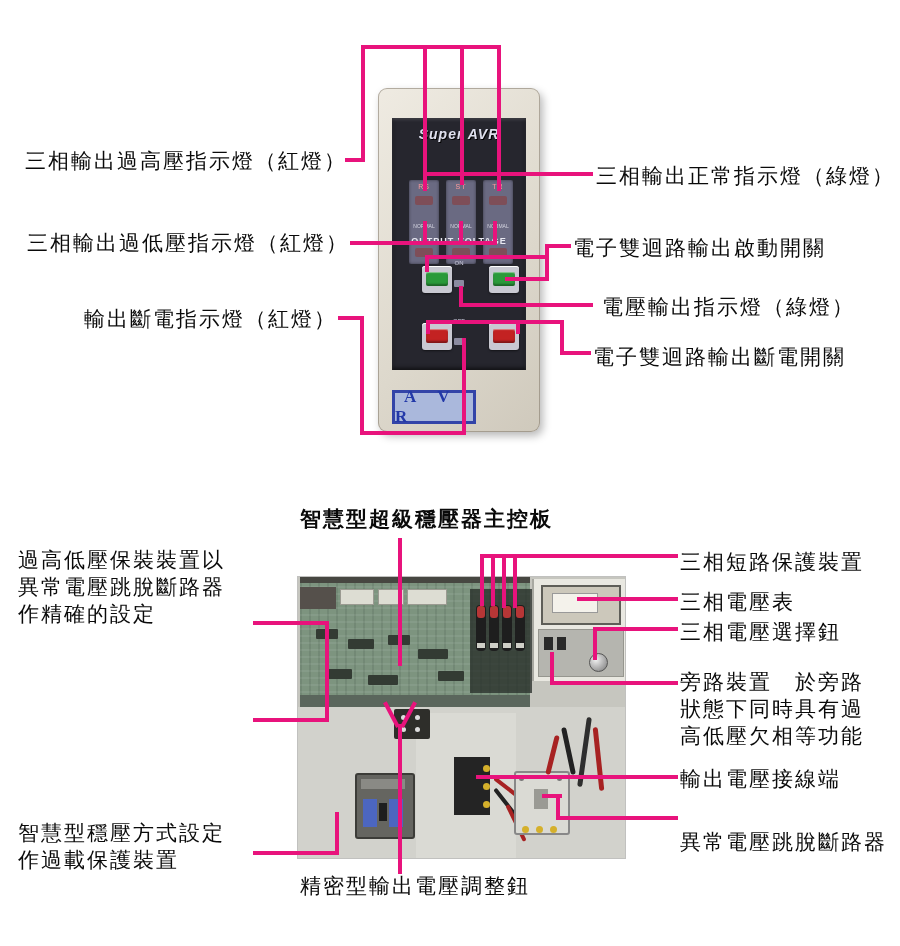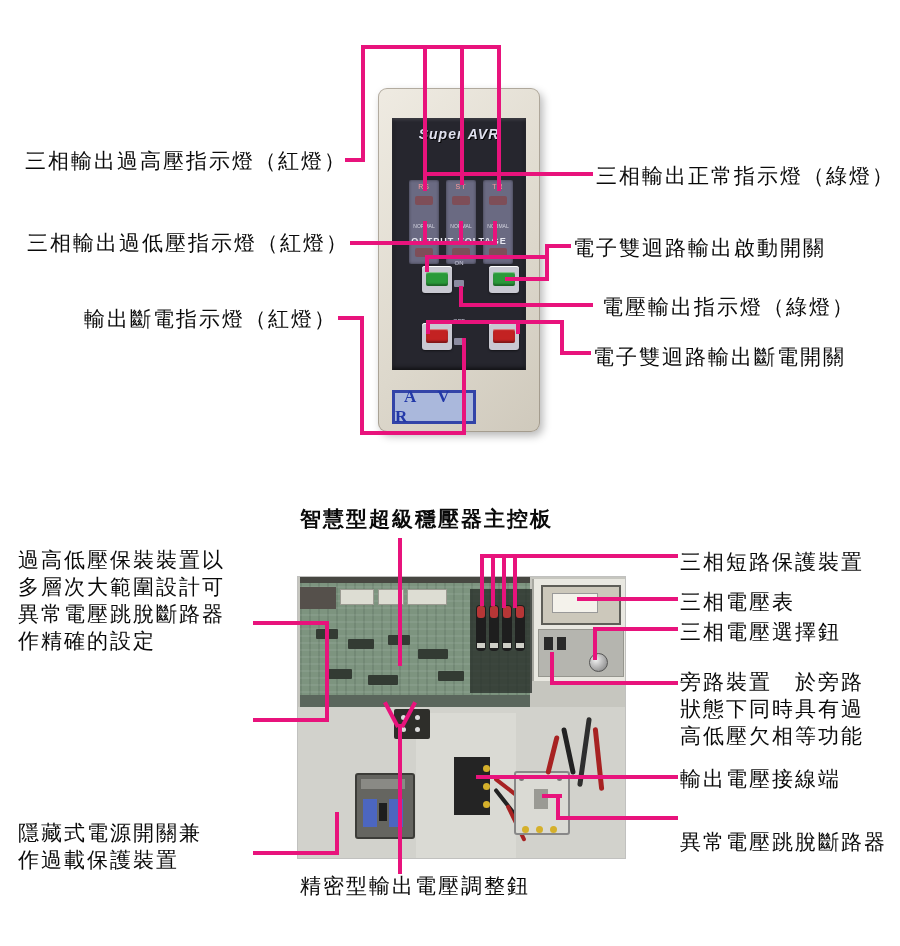--- a/index.html
+++ b/index.html
@@ -229,26 +229,25 @@
   <div class="callout" style="right:551px;top:230px;font-family:Liberation Serif, serif;">三相輸出過低壓指示燈（紅燈）</div>
   <div class="callout" style="right:563px;top:305px;">輸出斷電指示燈（紅燈）</div>
   <div class="callout" style="left:596px;top:162px;">三相輸出正常指示燈（綠燈）</div>
   <div class="callout" style="left:573px;top:234px;">電子雙迴路輸出啟動開關</div>
   <div class="callout" style="left:596px;top:293px;margin-left:6px;">電壓輸出指示燈（綠燈）</div>
   <div class="callout" style="left:593px;top:343px;">電子雙迴路輸出斷電開關</div>
   <div class="callout" style="left:300px;top:505px;font-weight:bold;">智慧型超級穩壓器主控板</div>
 
   <div class="callout" style="left:18px;top:546px;">
     <div class="cl-line">過高低壓保裝裝置以</div>
-    <div class="cl-line">多層次大範圍設計可</div>
     <div class="cl-line">異常電壓跳脫斷路器</div>
     <div class="cl-line">作精確的設定</div>
   </div>
   <div class="callout" style="left:18px;top:819px;">
-    <div class="cl-line">隱藏式電源開關兼</div>
+    <div class="cl-line">智慧型穩壓方式設定</div>
     <div class="cl-line">作過載保護裝置</div>
   </div>
 
   <div class="callout" style="left:680px;top:548px;">三相短路保護裝置</div>
   <div class="callout" style="left:680px;top:588px;">三相電壓表</div>
   <div class="callout" style="left:680px;top:668px;">
     <div class="cl-line">旁路裝置　於旁路</div>
     <div class="cl-line">狀態下同時具有過</div>
     <div class="cl-line">高低壓欠相等功能</div>
   </div>

